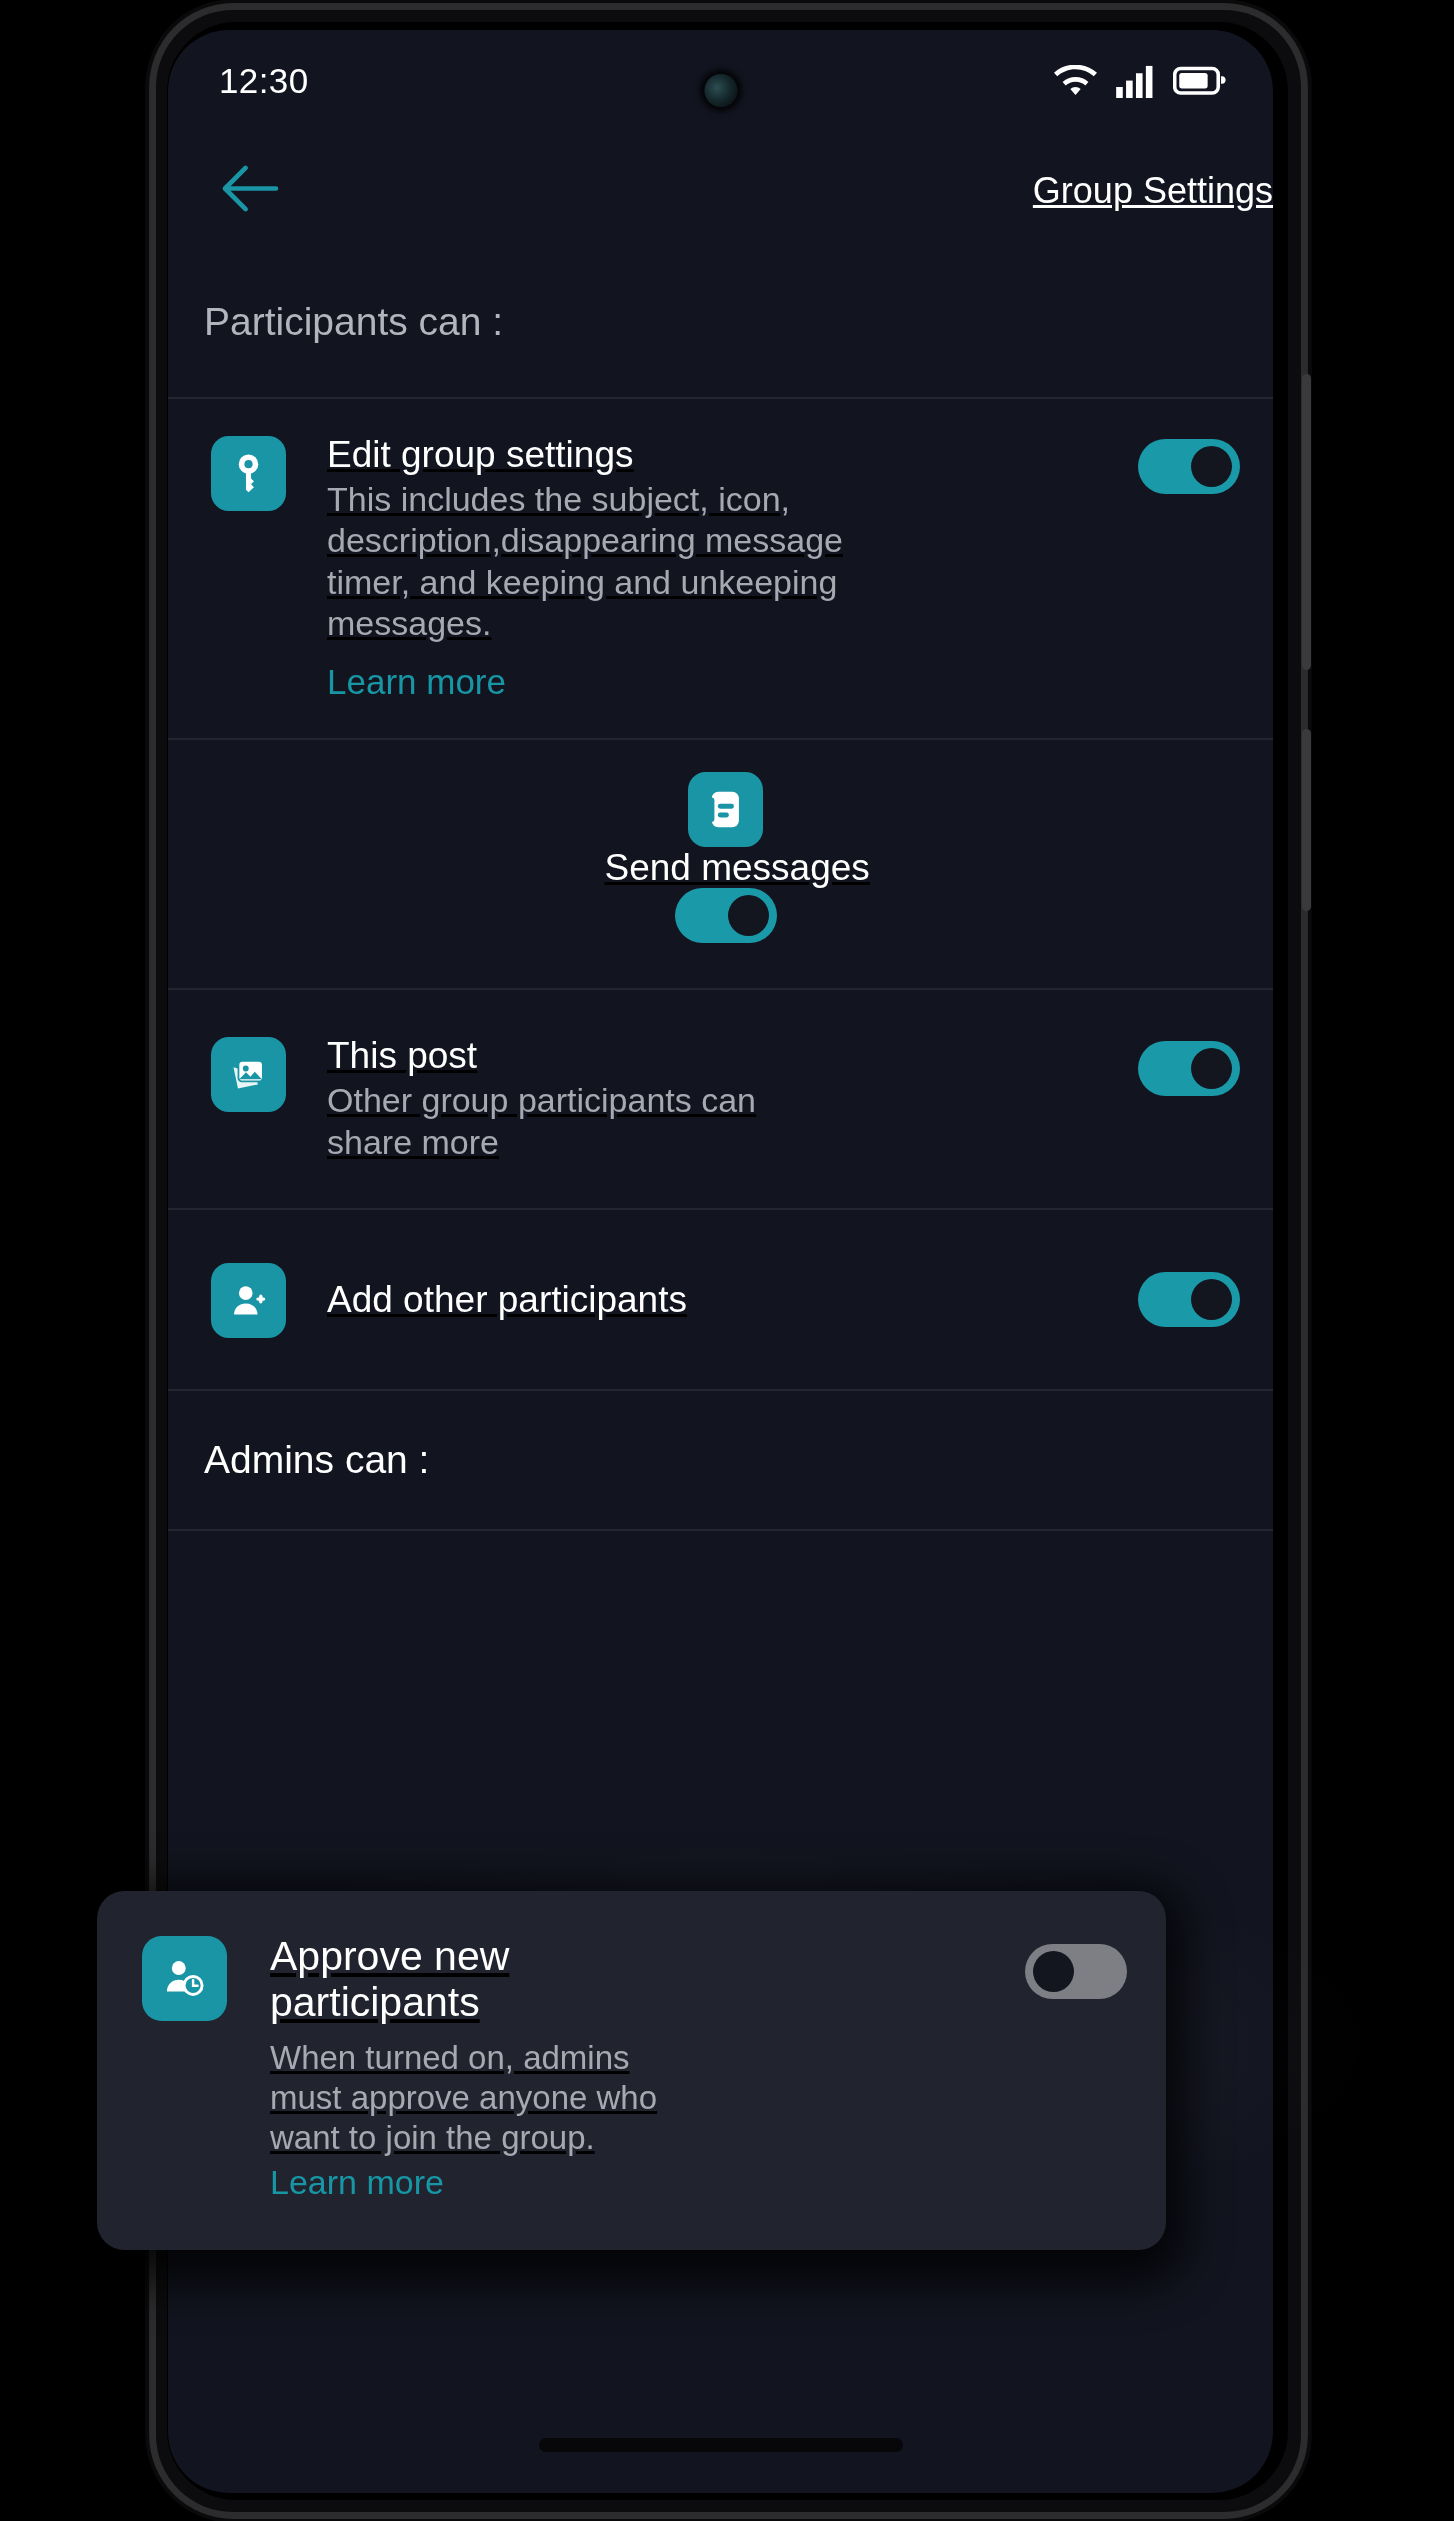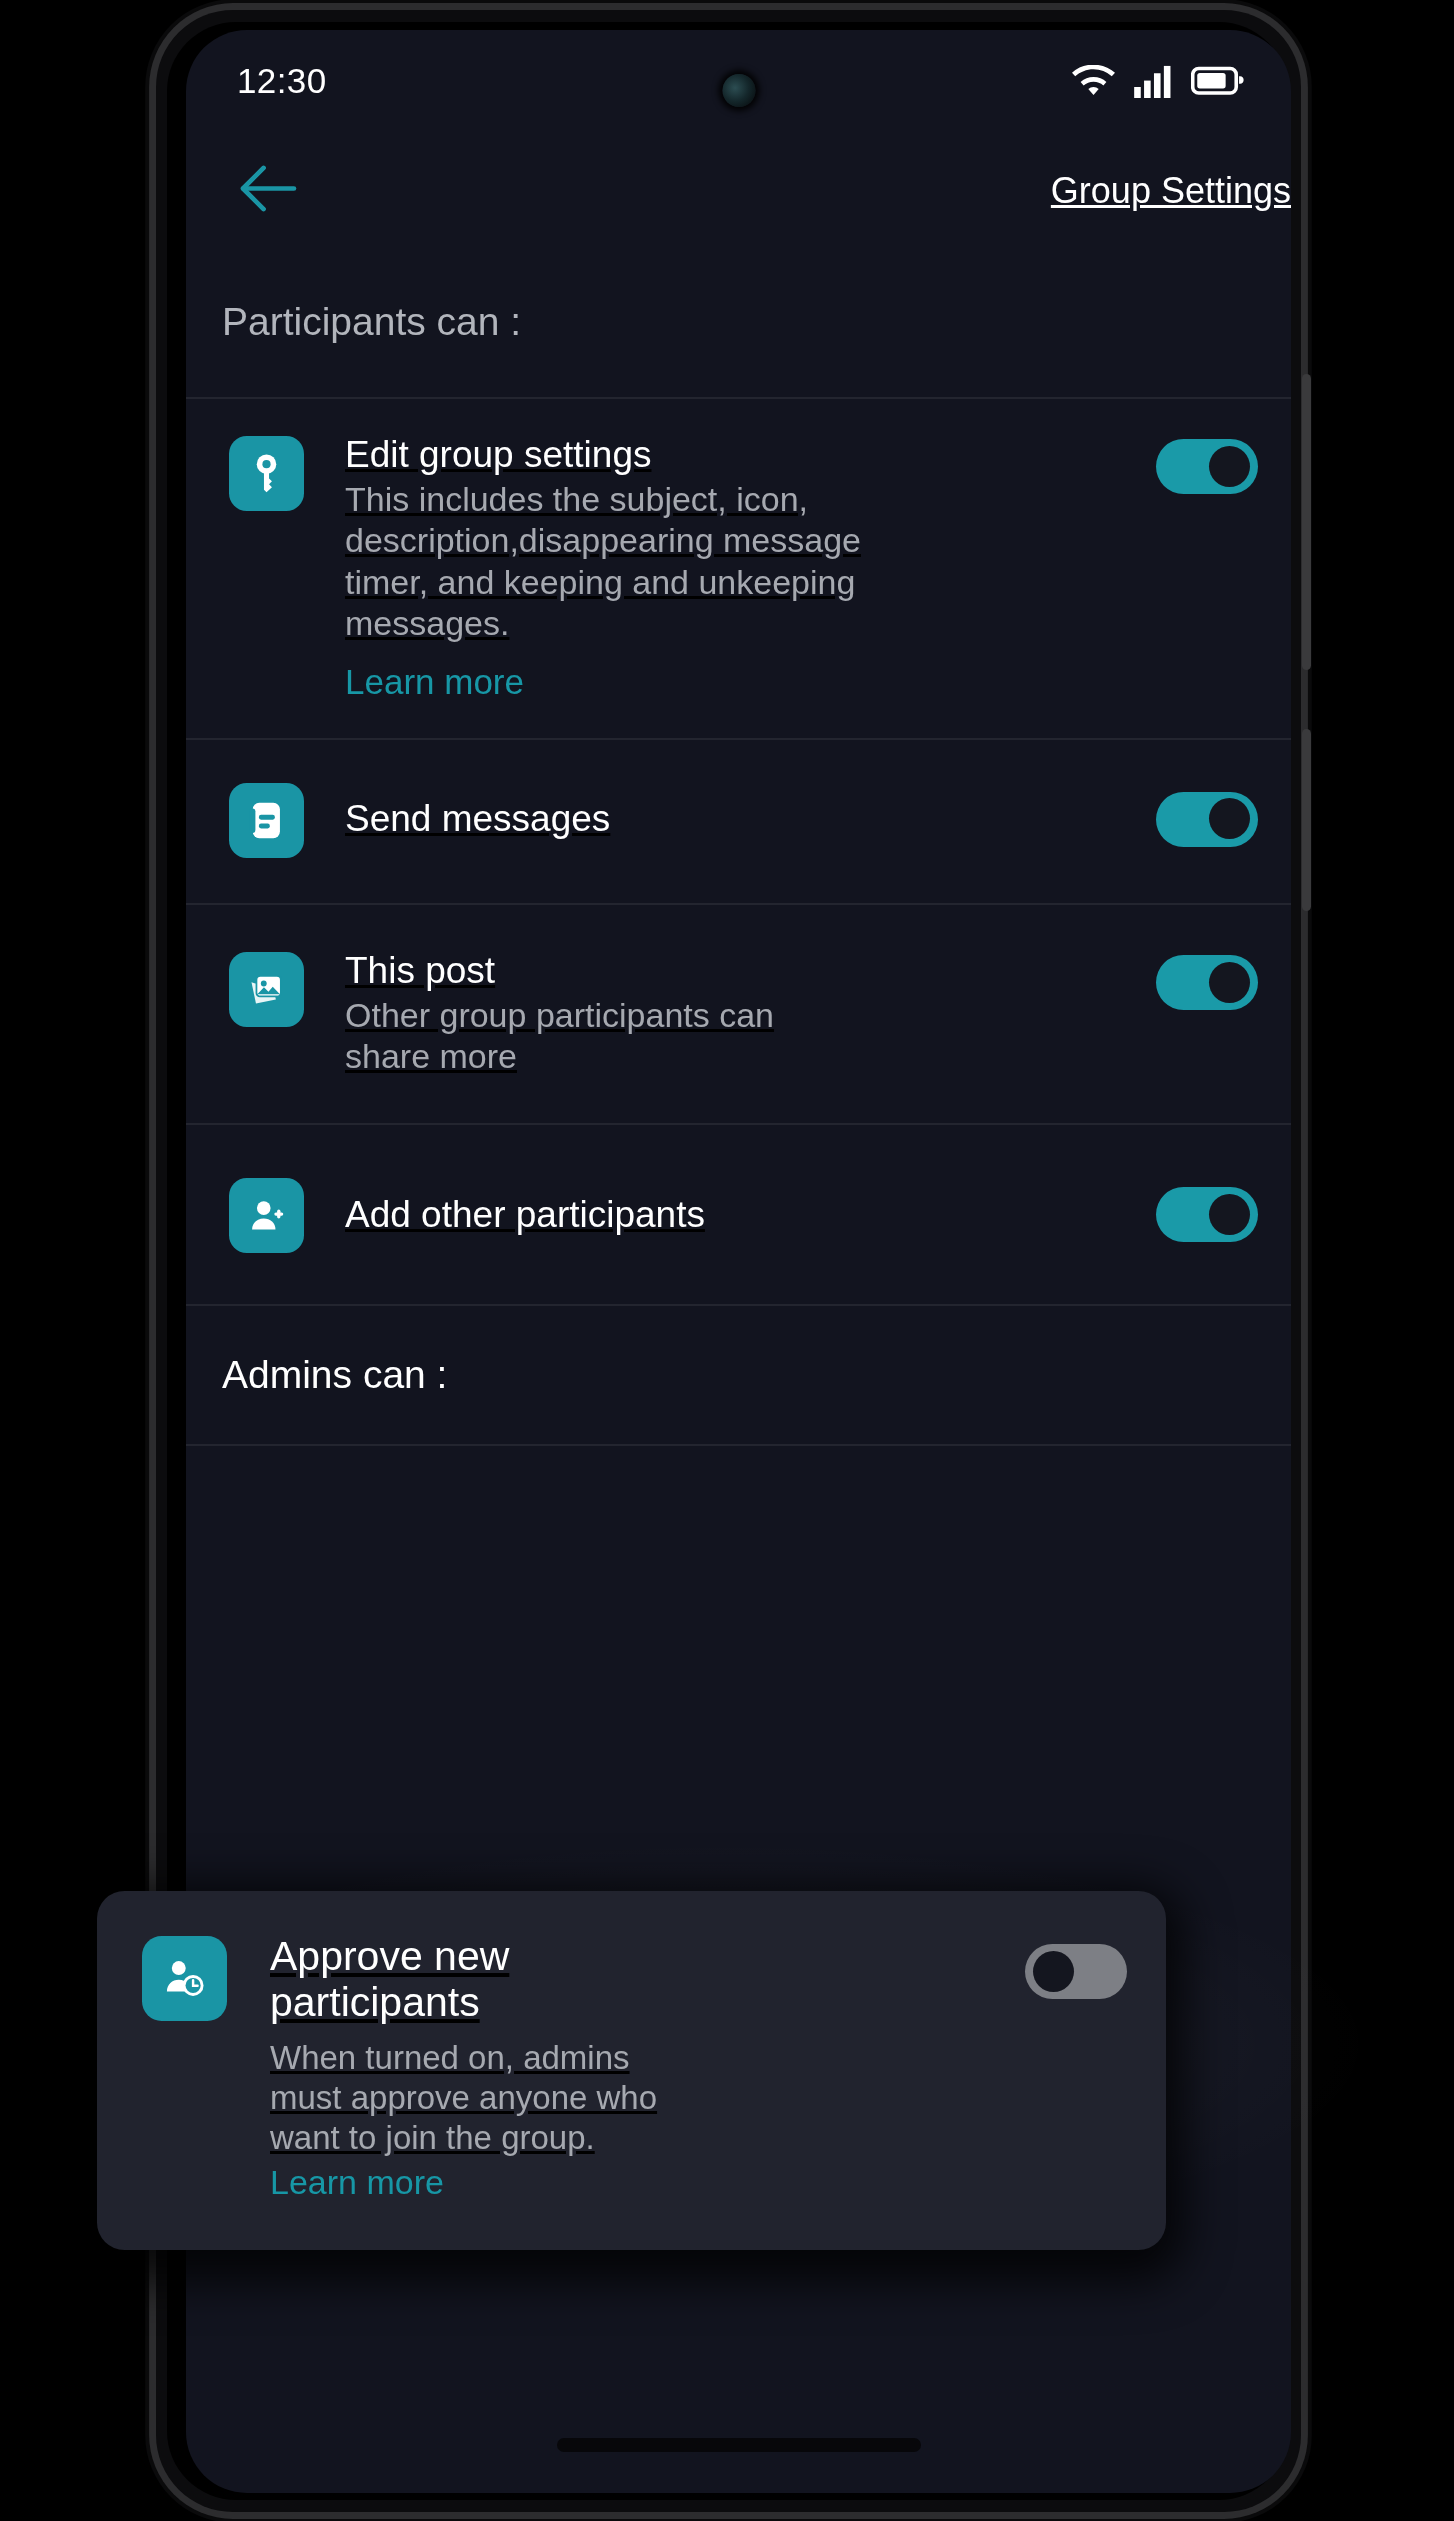--- a/index.html
+++ b/index.html
@@ -33,21 +33,21 @@
     position: absolute; right: 144px;
     width: 8.9px; background: #3a3a3c;
     border-radius: 4.9px;
   }
   .side-btn.volume { top: 374px; height: 296px; }
   .side-btn.power  { top: 729px; height: 182px; }
 
   
   .screen {
     position: absolute;
-    left: 186px; top: 29.6px;
+    left: 168px; top: 29.6px;
     width: 1105px; height: 2463px;
     background: #12141f;
     border-radius: 61px;
     overflow: hidden;
   }
 
   
   .statusbar {
     position: relative;
     height: 103px;
@@ -274,21 +274,21 @@
         <div class="row-title">Edit group settings</div>
         <div class="row-sub">This includes the subject, icon, description,disappearing message timer, and keeping and unkeeping messages.</div>
         <span class="row-link">Learn more</span>
       </div>
       <div class="toggle on">
         <div class="knob"></div>
       </div>
     </div>
     <div class="divider"></div>
 
-    <div class="row center" style="padding-top:41px;padding-bottom:45px;">
+    <div class="row center" style="padding-top:30px;padding-bottom:45px;flex-direction:column;">
       <div class="row-icon">
         <svg width="37" height="41" viewBox="0 0 19 21">
           <rect x="2.4" y="1.4" width="14" height="18.2" rx="3.4" fill="#fff"></rect>
           <rect x="5.6" y="7.6" width="8.2" height="2.5" rx="1.1" fill="#1a95a5"></rect>
           <rect x="5.6" y="12.1" width="5.6" height="2.5" rx="1.1" fill="#1a95a5"></rect>
           <rect x="0.6" y="4.3" width="3.2" height="12.6" rx="1.5" fill="#1a95a5"></rect>
         </svg>
       </div>
       <div class="row-text">
         <div class="row-title">Send messages</div>

